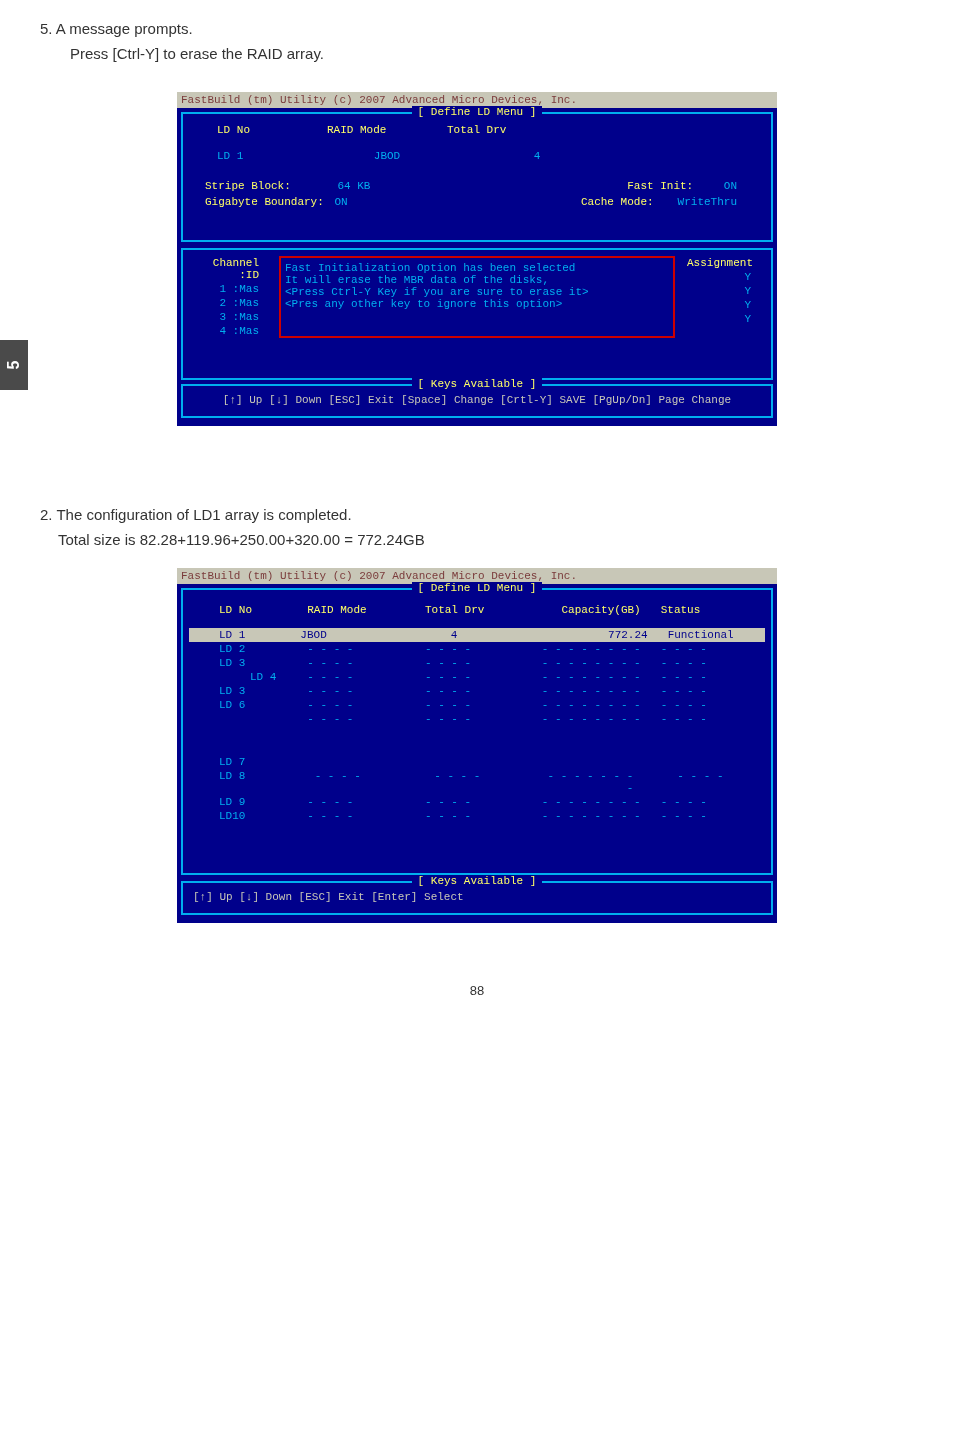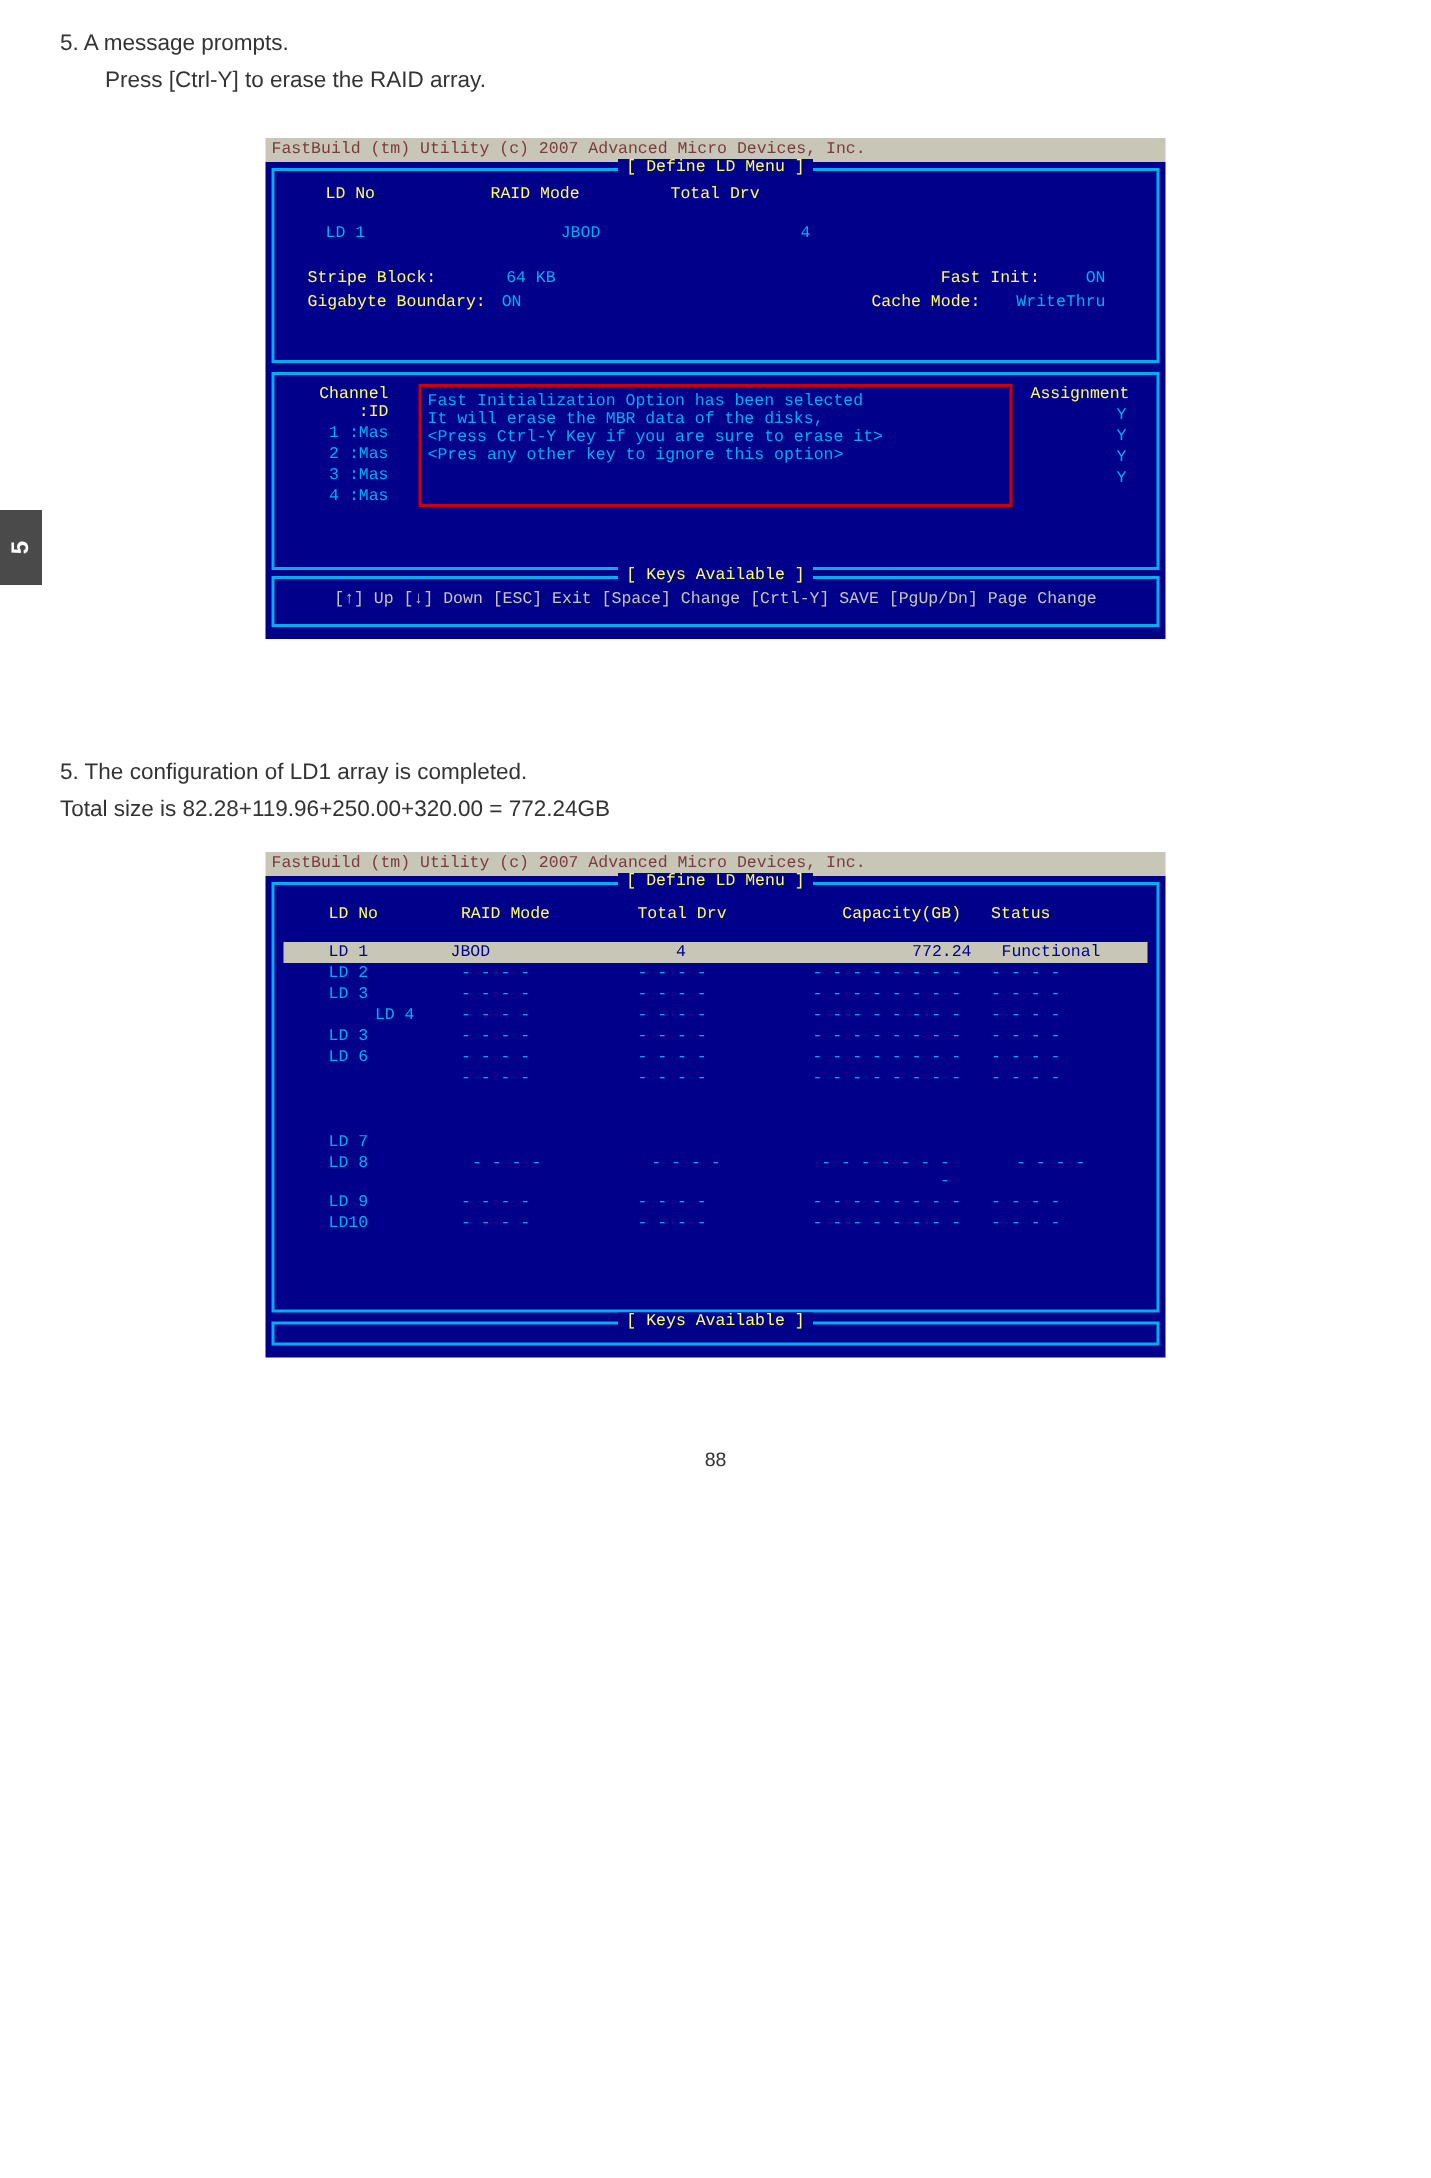--- a/index.html
+++ b/index.html
@@ -229,22 +229,22 @@
     </div>
 
     <div class="panel-outer" style="padding:6px 4px;">
       <div class="keys-title"><span>[ Keys Available ]</span></div>
       <div class="keys-footer">[↑] Up  [↓] Down  [ESC] Exit  [Space] Change  [Crtl-Y] SAVE   [PgUp/Dn] Page Change</div>
     </div>
   </div>
 </div>
 
 <div class="section6">
-  <div class="step-text">5. The configuration of LD1 array is completed.</div>
-  <div class="step-text" style="margin-bottom:20px;">Total size is 82.28+119.96+250.00+320.00 = 772.24GB</div>
+  <div class="step-text">2. The configuration of LD1 array is completed.</div>
+  <div class="step-text" style="margin-left:18px;margin-bottom:20px;">Total size is 82.28+119.96+250.00+320.00 = 772.24GB</div>
 </div>
 
 <div class="bios-box">
   <div class="bios-title">FastBuild (tm) Utility (c) 2007 Advanced Micro Devices, Inc.</div>
   <div class="bios-body">
     <div class="panel-outer" style="padding-bottom:50px;margin-bottom:6px;">
       <div class="panel-title"><span>[ Define LD Menu ]</span></div>
 
       <div class="table-header" style="margin:8px 8px 10px 8px;">
         <div class="th-col th1 yellow" style="padding-left:14px;">LD No</div>
@@ -324,17 +324,18 @@
             <div class="th-col th2 dash">- - - -</div>
             <div class="th-col th3 dash" style="text-align:left;">- - - -</div>
             <div class="th-col th4 dash">- - - - - - - -</div>
             <div class="th-col th5 dash">- - - -</div>
           </div>
         </div>
     </div>
 
     <div class="panel-outer" style="padding:6px 4px;">
       <div class="keys-title"><span>[ Keys Available ]</span></div>
+      <div class="keys-footer" style="text-align:left;padding-left:6px;">[↑] Up     [↓] Down     [ESC] Exit     [Enter] Select</div>
     </div>
   </div>
 </div>
 
 <div class="page-num">88</div>
 
 </body></html>

